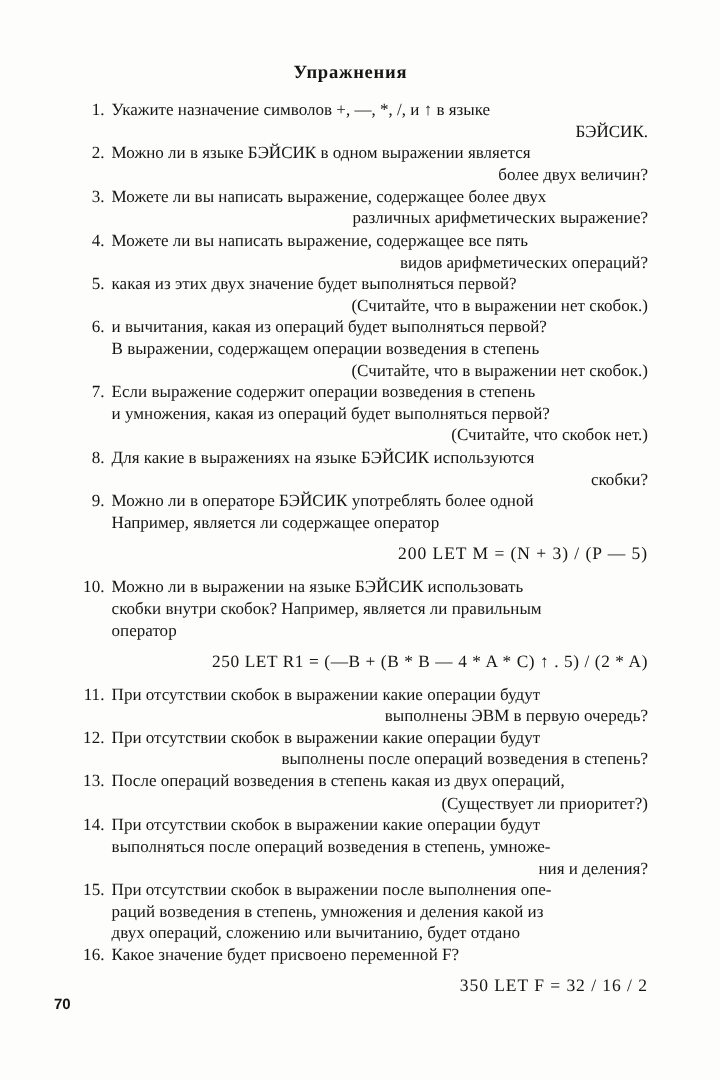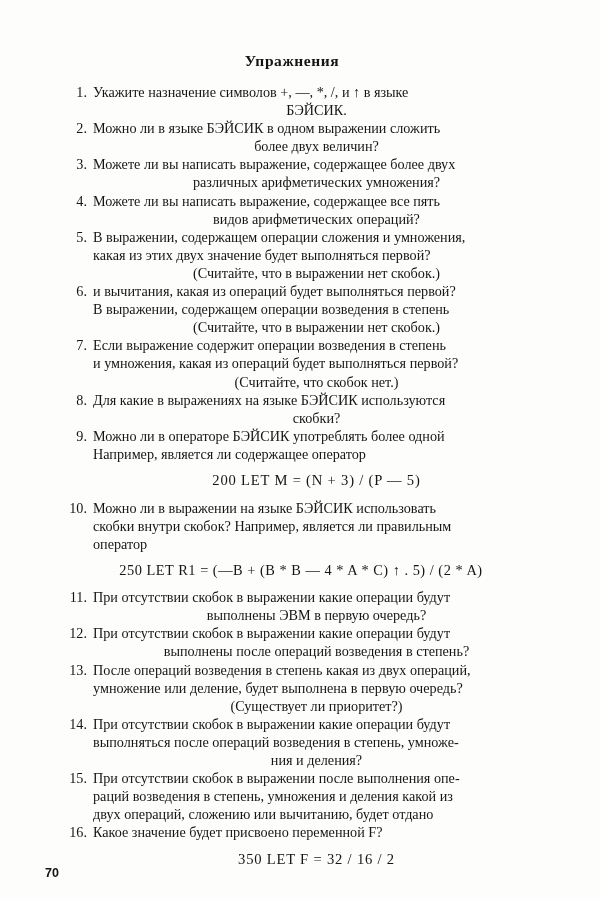--- a/index.html
+++ b/index.html
@@ -68,45 +68,45 @@
   li.exercise .body {
     display: block;
   }
 
   .para {
     display: block;
     text-align: justify;
     text-justify: inter-word;
   }
   .para.last {
-    text-align: center;
+    text-align: right;
   }
   .para.plain {
     text-align: left;
   }
 
   .code-line {
     display: block;
-    text-align: center;
+    text-align: right;
     font-size: 14.6px;
     letter-spacing: 0.8px;
     margin: 8px 0 9px 0;
     white-space: nowrap;
   }
 
   .code-line.wide {
     margin-left: -31px;
     font-size: 14.4px;
     letter-spacing: 0.5px;
   }
 
   .page-number {
     position: absolute;
     left: 45px;
-    top: 866px;
+    top: 830px;
     font-family: "Liberation Sans", "DejaVu Sans", sans-serif;
     font-weight: bold;
     font-size: 12.5px;
     color: #141414;
   }
 </style>
 </head>
 <body>
 
 <div class="page">
@@ -121,45 +121,44 @@
         <span class="num">1.</span>
         <span class="body">
           <span class="para">Укажите назначение символов +, —, *, /, и ↑ в языке</span>
           <span class="para last">БЭЙСИК.</span>
         </span>
       </li>
 
       <li class="exercise">
         <span class="num">2.</span>
         <span class="body">
-          <span class="para">Можно ли в языке БЭЙСИК в одном выражении сложить</span>
+          <span class="para">Можно ли в языке БЭЙСИК в одном выражении является</span>
           <span class="para last">более двух величин?</span>
         </span>
       </li>
 
       <li class="exercise">
         <span class="num">3.</span>
         <span class="body">
           <span class="para">Можете ли вы написать выражение, содержащее более двух</span>
-          <span class="para last">различных арифметических умножения?</span>
+          <span class="para last">различных арифметических выражение?</span>
         </span>
       </li>
 
       <li class="exercise">
         <span class="num">4.</span>
         <span class="body">
           <span class="para">Можете ли вы написать выражение, содержащее все пять</span>
           <span class="para last">видов арифметических операций?</span>
         </span>
       </li>
 
       <li class="exercise">
         <span class="num">5.</span>
         <span class="body">
-          <span class="para">В выражении, содержащем операции сложения и умножения,</span>
           <span class="para">какая из этих двух значение будет выполняться первой?</span>
           <span class="para last">(Считайте, что в выражении нет скобок.)</span>
         </span>
       </li>
 
       <li class="exercise">
         <span class="num">6.</span>
         <span class="body">
           <span class="para">и вычитания, какая из операций будет выполняться первой?</span>
           <span class="para">В выражении, содержащем операции возведения в степень</span>
@@ -216,21 +215,20 @@
         <span class="body">
           <span class="para">При отсутствии скобок в выражении какие операции будут</span>
           <span class="para last">выполнены после операций возведения в степень?</span>
         </span>
       </li>
 
       <li class="exercise">
         <span class="num">13.</span>
         <span class="body">
           <span class="para">После операций возведения в степень какая из двух операций,</span>
-          <span class="para">умножение или деление, будет выполнена в первую очередь?</span>
           <span class="para last">(Существует ли приоритет?)</span>
         </span>
       </li>
 
       <li class="exercise">
         <span class="num">14.</span>
         <span class="body">
           <span class="para">При отсутствии скобок в выражении какие операции будут</span>
           <span class="para">выполняться после операций возведения в степень, умноже-</span>
           <span class="para last">ния и деления?</span>

